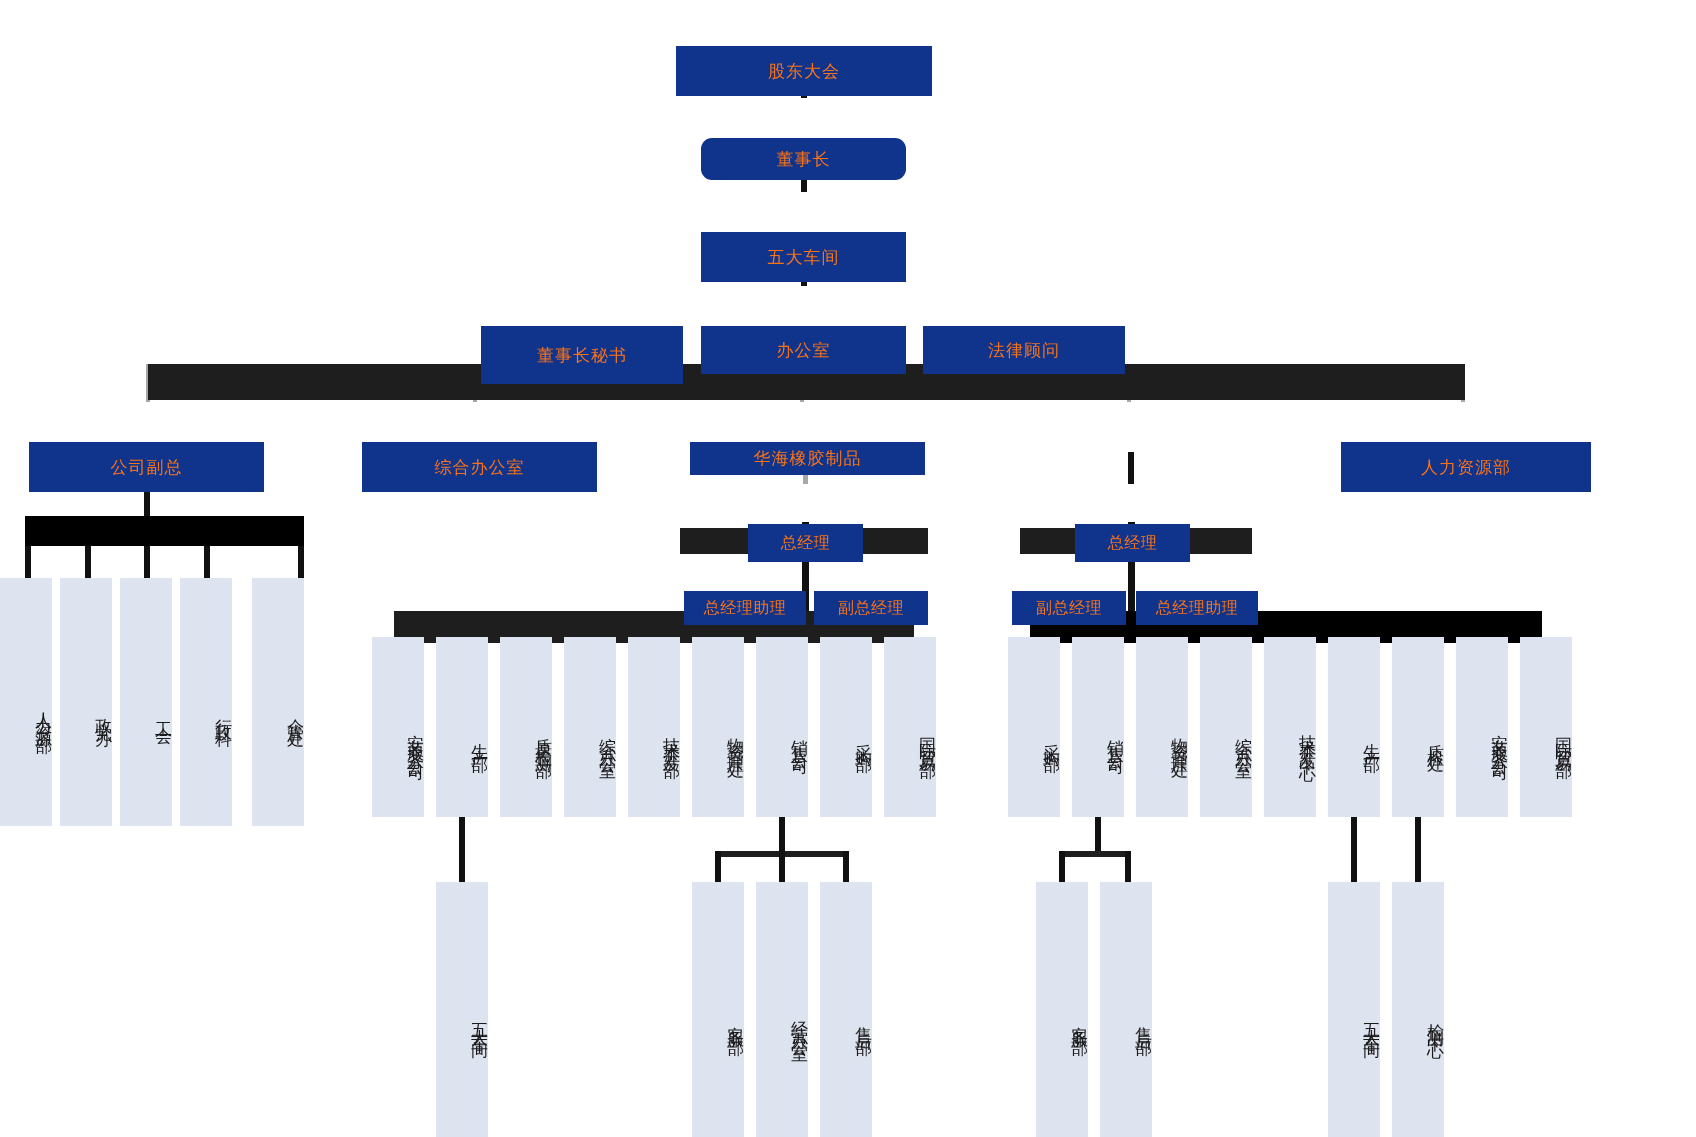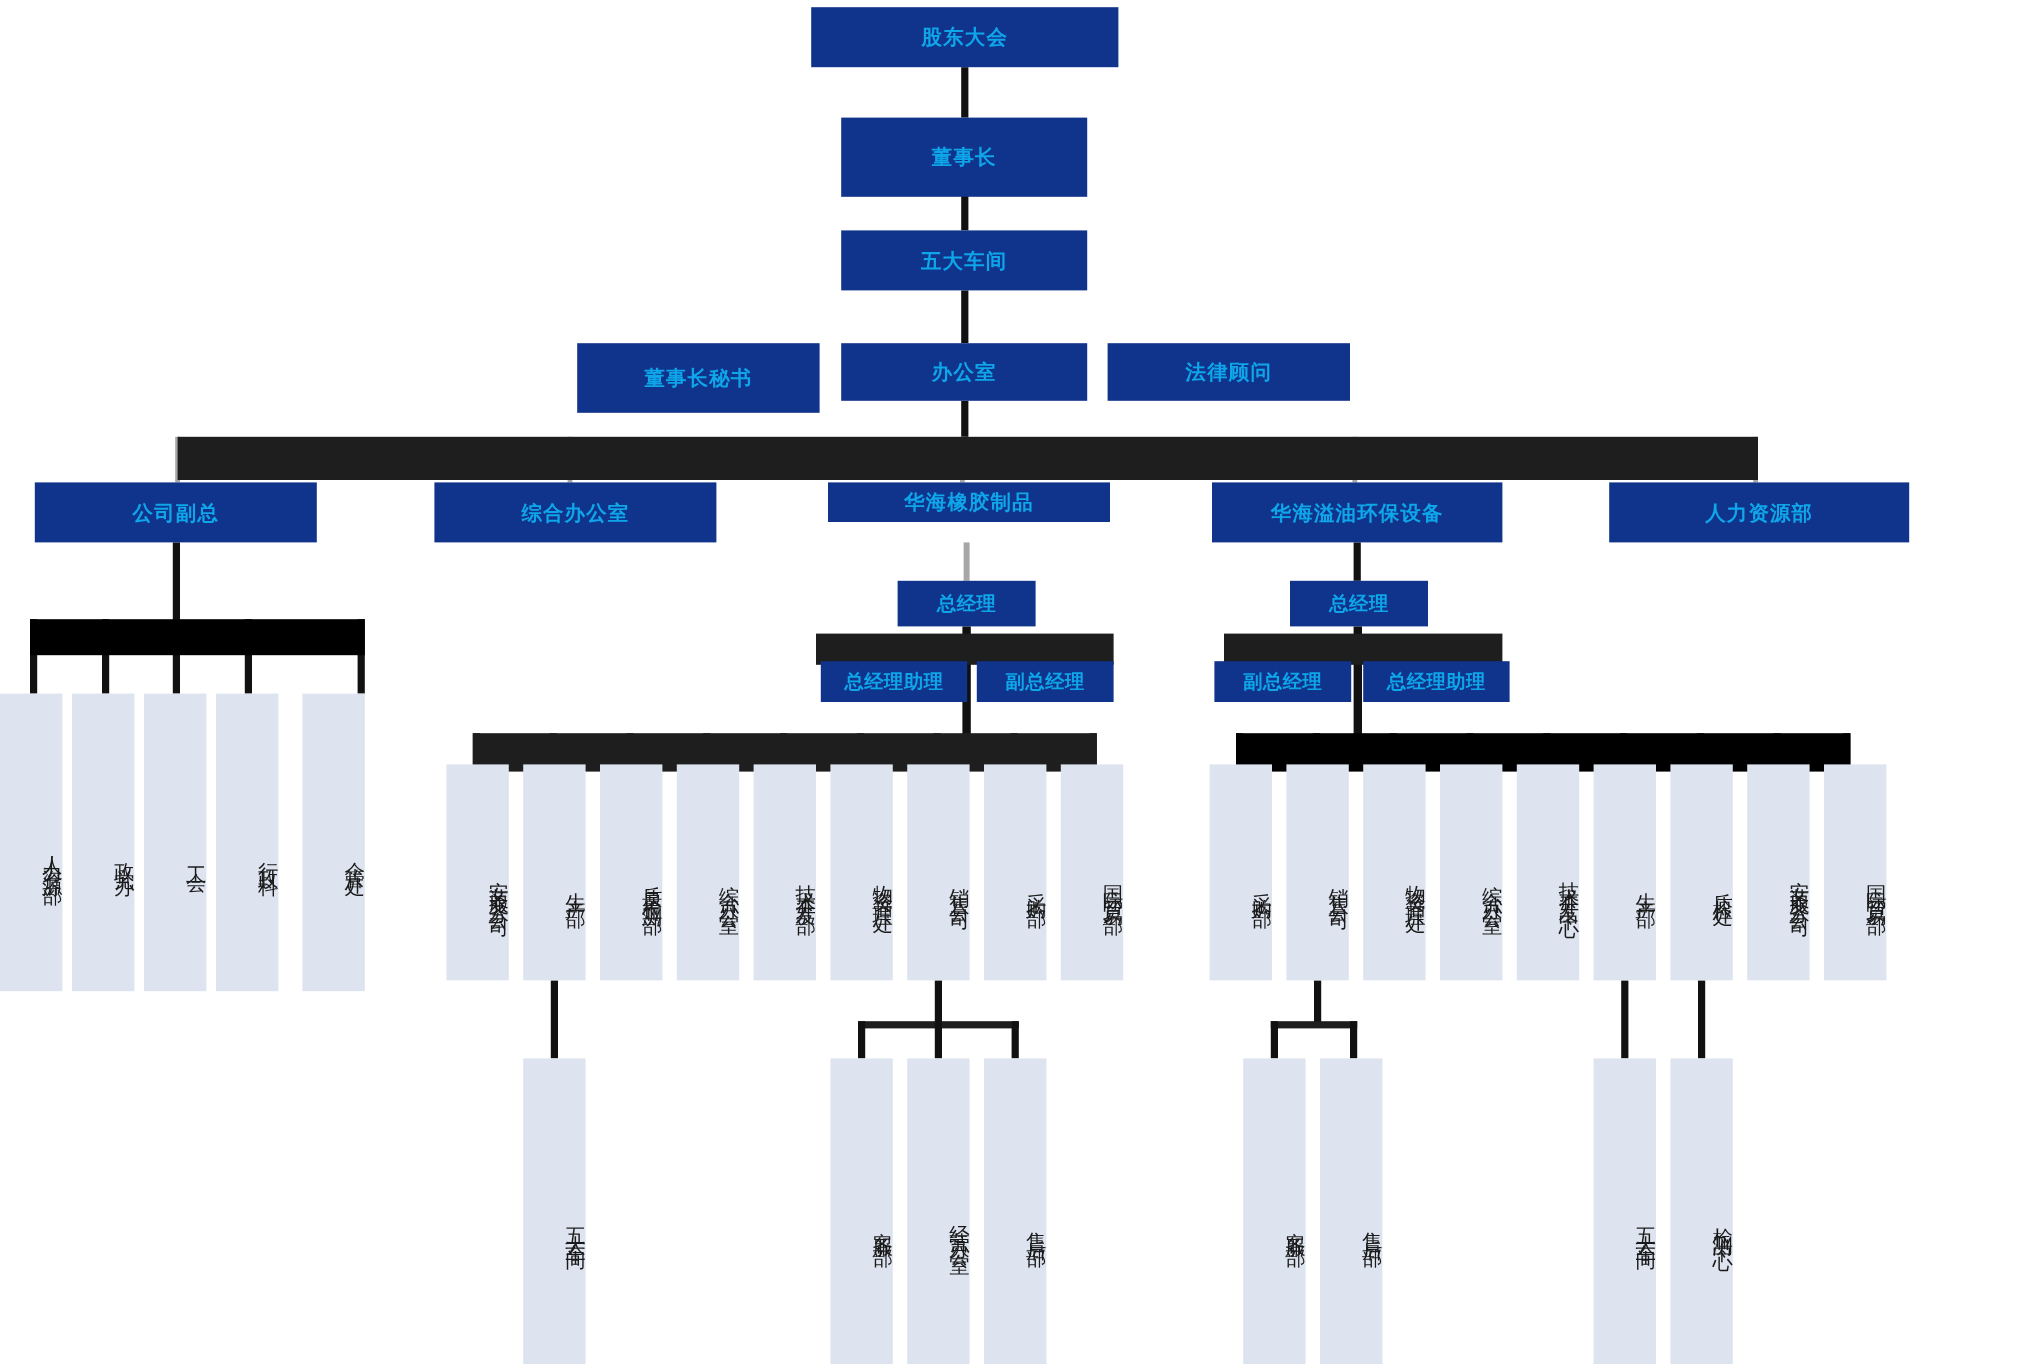--- a/index.html
+++ b/index.html
@@ -20,24 +20,25 @@
     position:absolute;
     box-sizing:border-box;
     display:flex;
     align-items:center;
     justify-content:center;
     text-align:center;
     z-index:5;
   }
   .node.blue{
     background:#10338c;
-    color:#0ea5e9;
-    font-weight:bold;
+    color:#f97316;
+    font-weight:normal;
     font-size:17px;
     letter-spacing:1px;
+    margin-top:40px;
   }
   .node.blue.small{
     font-size:16px;
     letter-spacing:0.5px;
   }
   .node.light{
     background:#dde3ef;
     color:#1a1a1a;
     font-weight:normal;
     font-size:17px;
@@ -72,21 +73,21 @@
 </head>
 <body>
 
 <div id="chart">
 
   <div class="node blue" style="left:676px;top:6px;width:256px;height:50px;">
     <span>股东大会</span>
   </div>
   <div class="conn v" style="left:801px;top:56px;width:6px;height:42px;"></div>
 
-  <div class="node blue" style="left:701px;top:98px;width:205px;height:66px;">
+  <div class="node blue" style="left:701px;top:98px;width:205px;height:42px;border-radius:11px;">
     <span>董事长</span>
   </div>
   <div class="conn v" style="left:801px;top:148px;width:6px;height:44px;"></div>
 
   <div class="node blue" style="left:701px;top:192px;width:205px;height:50px;">
     <span>五大车间</span>
   </div>
   <div class="conn v" style="left:801px;top:242px;width:6px;height:44px;"></div>
 
   <div class="node blue" style="left:481px;top:286px;width:202px;height:58px;">
@@ -110,23 +111,20 @@
   <div class="conn v grey" style="left:1461px;top:364px;width:4px;height:38px;"></div>
 
   <div class="node blue" style="left:29px;top:402px;width:235px;height:50px;">
     <span>公司副总</span>
   </div>
   <div class="node blue" style="left:362px;top:402px;width:235px;height:50px;">
     <span>综合办公室</span>
   </div>
   <div class="node blue" style="left:690px;top:402px;width:235px;height:33px;">
     <span>华海橡胶制品</span>
-  </div>
-  <div class="node blue" style="left:1010px;top:402px;width:242px;height:50px;">
-    <span>华海溢油环保设备</span>
   </div>
   <div class="node blue" style="left:1341px;top:402px;width:250px;height:50px;">
     <span>人力资源部</span>
   </div>
 
   <div class="conn v" style="left:144px;top:452px;width:6px;height:64px;"></div>
   <div class="bar black" style="left:25px;top:516px;width:279px;height:30px;"></div>
 
   <div class="conn v" style="left:25px;top:516px;width:6px;height:62px;"></div>
   <div class="conn v" style="left:85px;top:516px;width:6px;height:62px;"></div>

